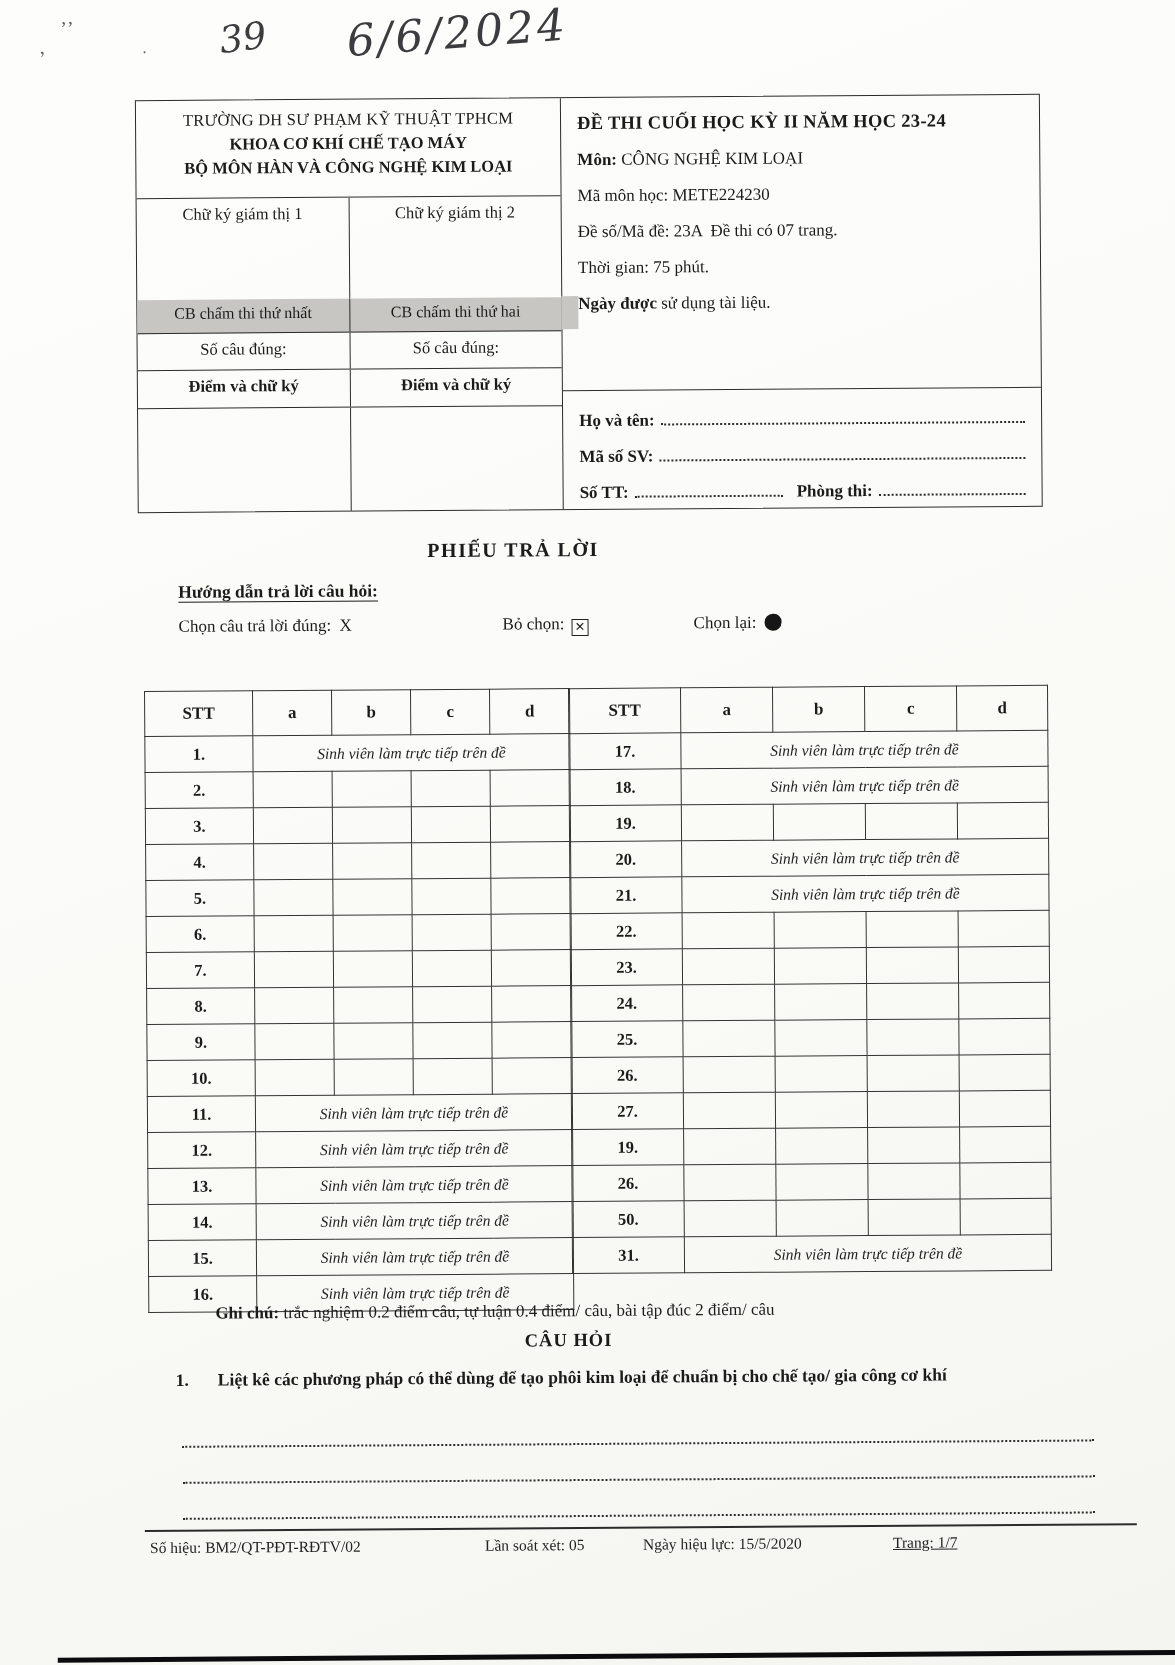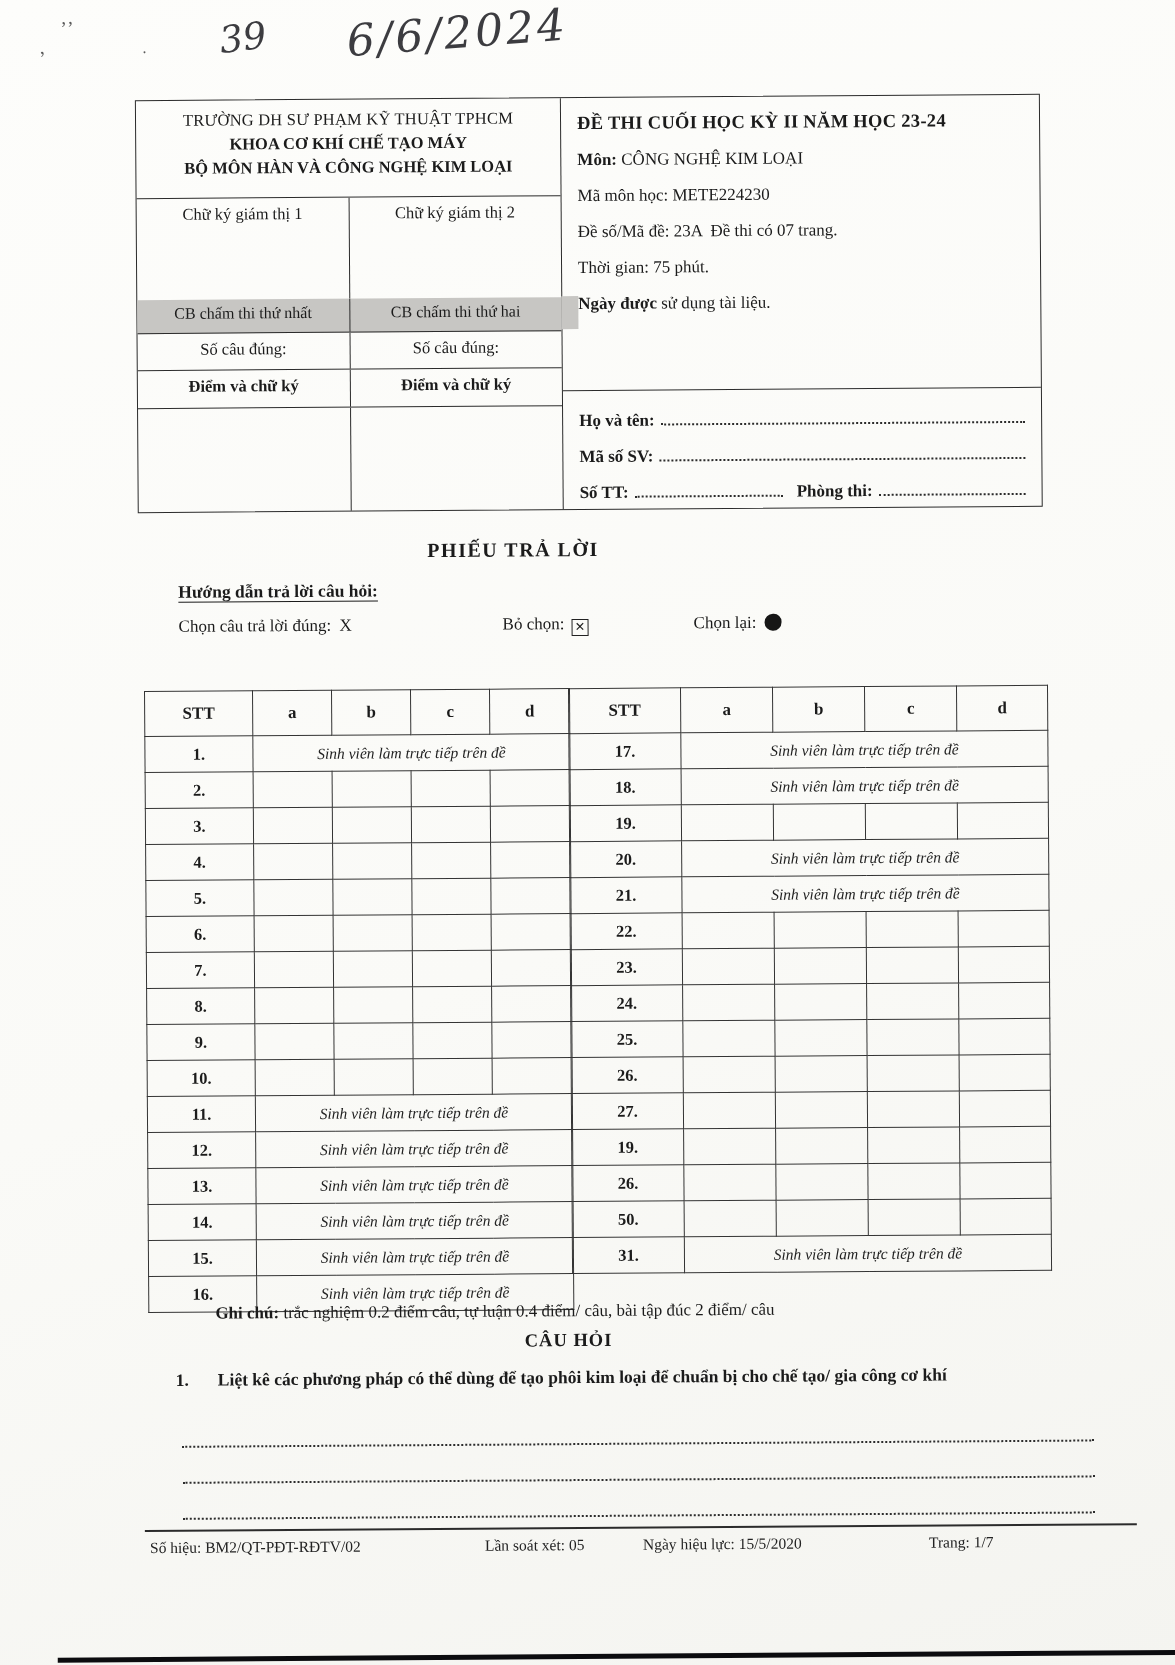--- a/index.html
+++ b/index.html
@@ -74,21 +74,21 @@
   .note-line { top:1301px; left:212px; font-size:17px; white-space:pre-wrap; }
   .q-heading { top:1330px; left:0; width:1130px; text-align:center; font-weight:bold; font-size:18.5px; letter-spacing:1px; }
   .q1 { top:1362px; left:172px; width:818px; font-weight:bold; font-size:17.5px; line-height:30px; }
   .q1 .qnum { display:inline-block; width:42px; }
 
   .dl { left:178px; width:912px; border-bottom:2.4px dotted #2c2c2c; height:0; }
   .dl1 { top:1443px; } .dl2 { top:1479px; } .dl3 { top:1515px; }
 
   .footer-rule { left:140px; top:1527px; width:992px; border-top:2px solid #2b2b2b; height:0; }
   .footer-item { top:1536px; font-size:15.5px; color:#232323; }
-  .f1 { left:145px; } .f2 { left:480px; } .f3 { left:638px; } .f4 { left:924px; }
+  .f1 { left:145px; } .f2 { left:480px; } .f3 { left:638px; } .f4 { left:888px;text-decoration:underline; }
 
   .bottom-bar { left:52px; top:1654px; width:1123px; height:5px; background:#0c0c0f; }
   b { font-weight:bold; }
 </style>
 </head>
 <body>
 
 <div class="page">
   <div class="tilt">
 

